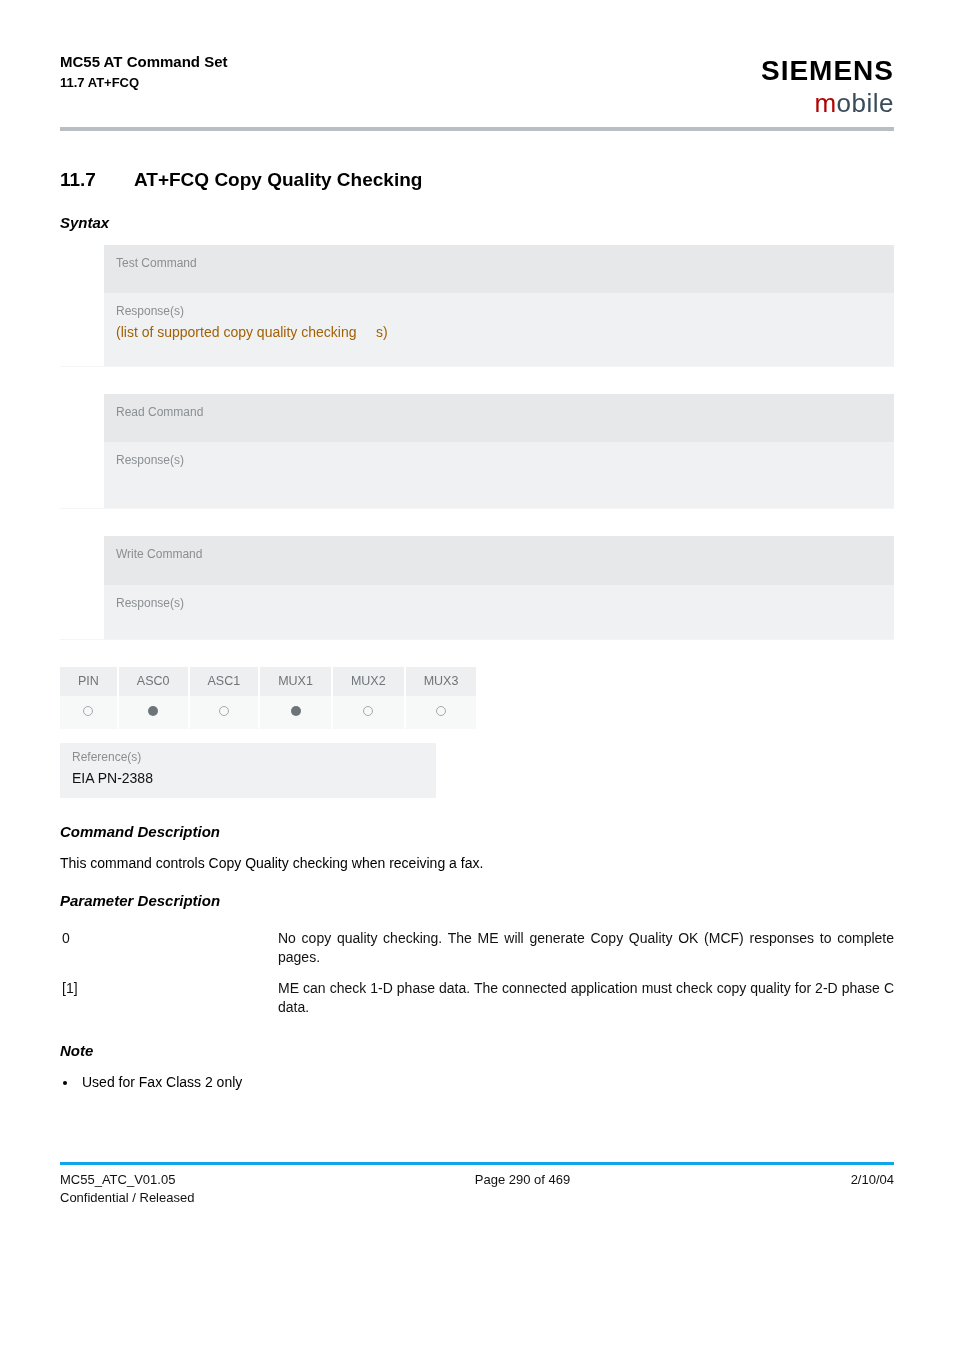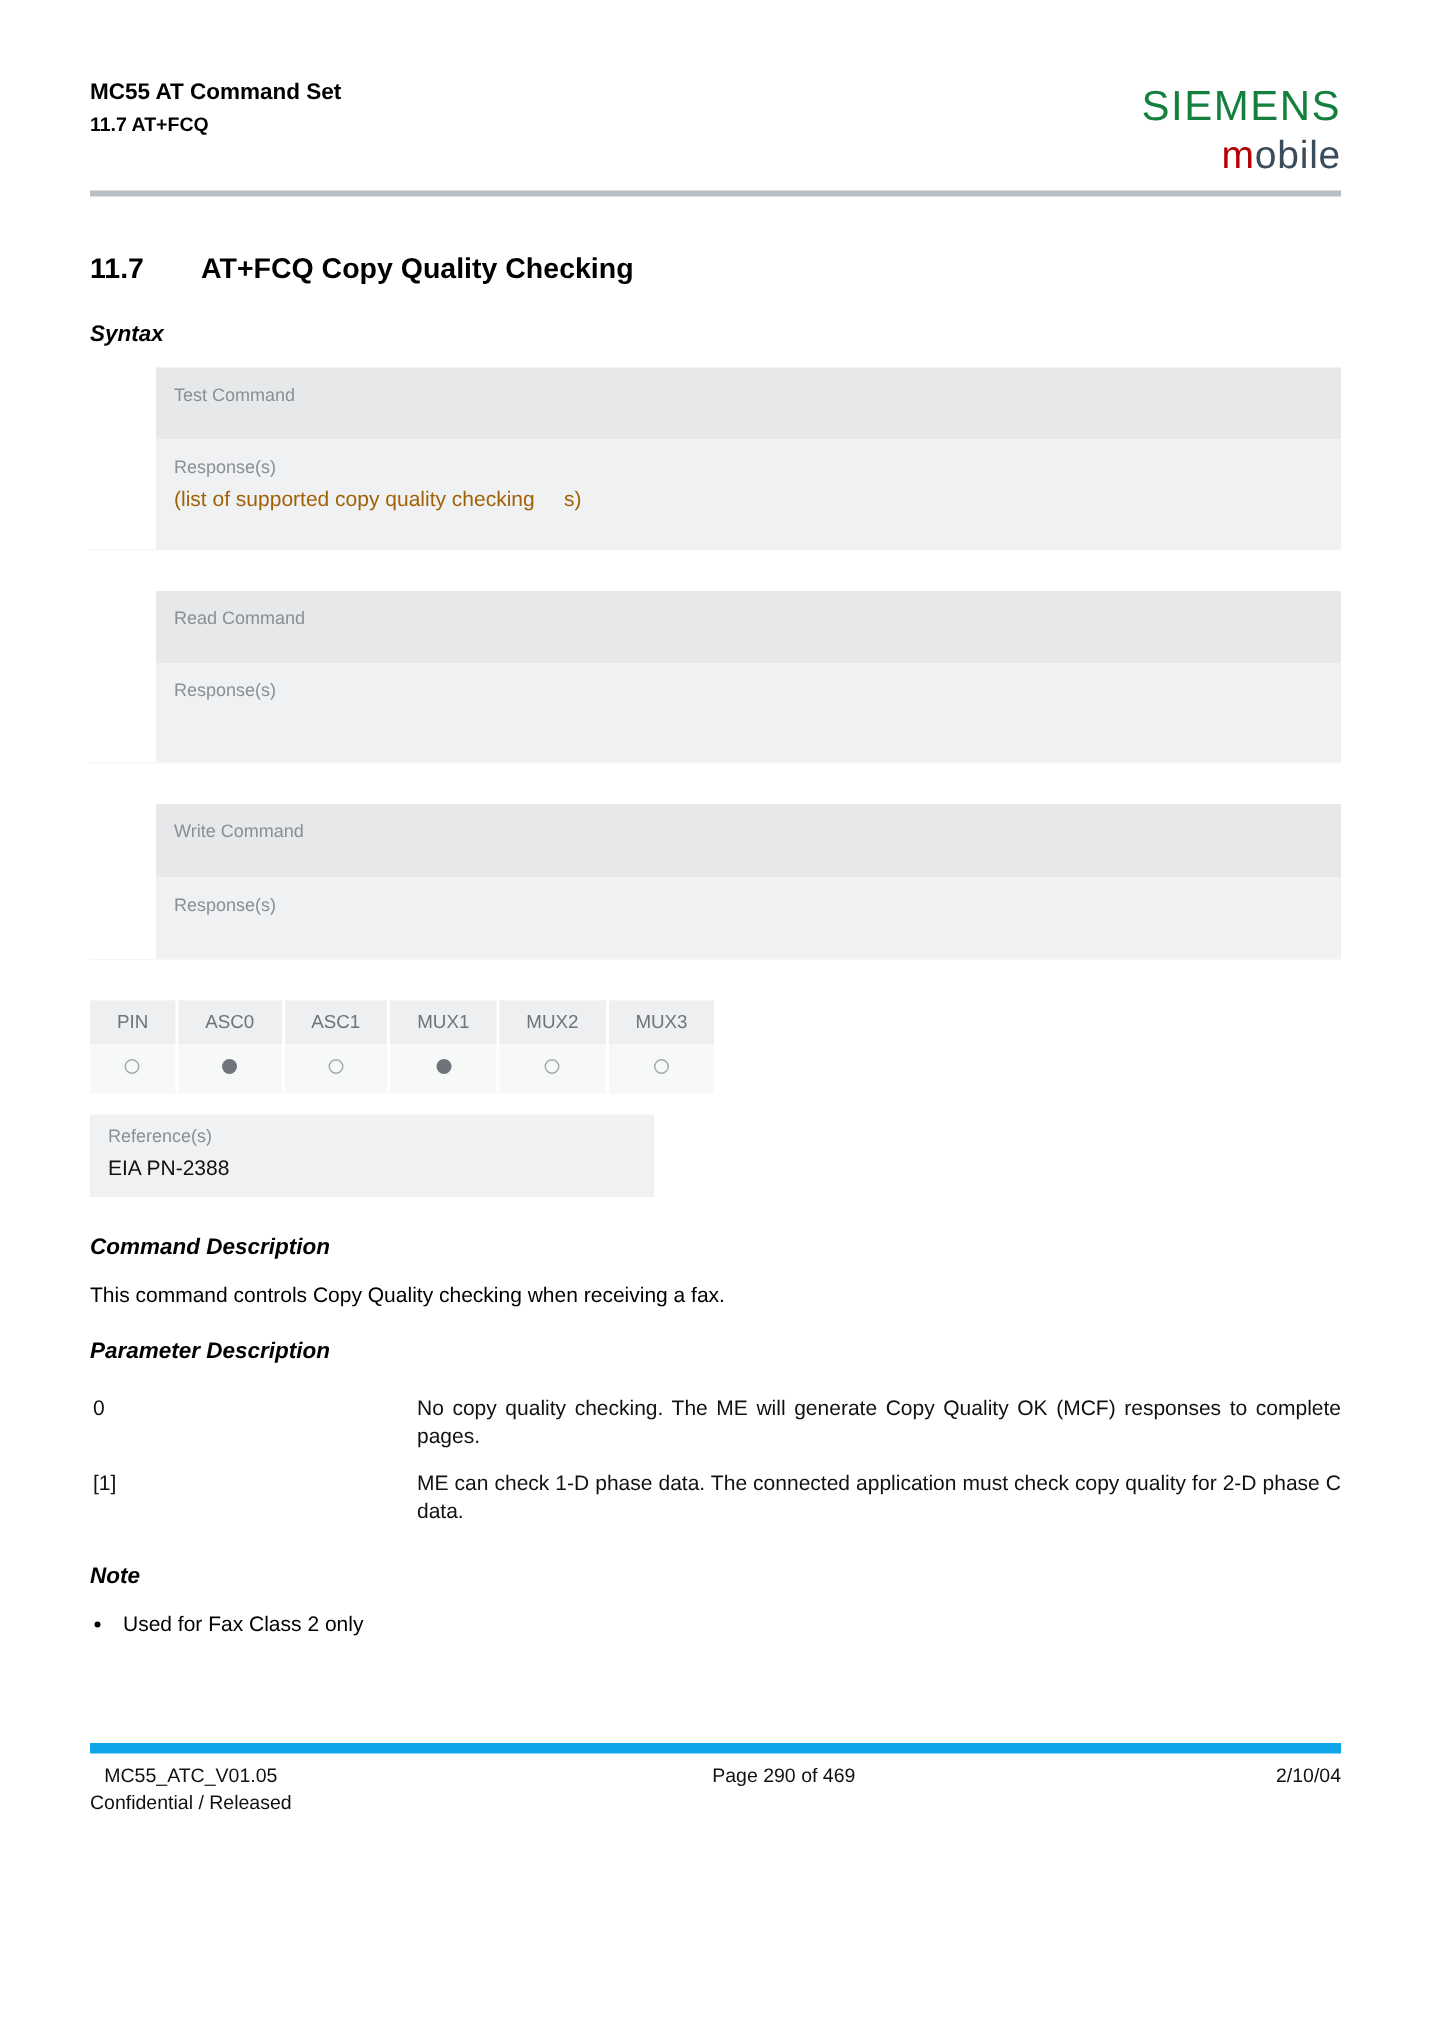--- a/index.html
+++ b/index.html
@@ -20,24 +20,24 @@
     padding-bottom: 6px;
     border-bottom: 4px solid #B9BEC3;
     gap: 28px;
   }
   .header-left { display: flex; flex-direction: column; }
   .header-title { font-weight: bold; font-size: 15px; }
   .header-sub { font-weight: bold; font-size: 13px; margin-top: 2px; }
   .brand { text-align: right; }
   .brand-siemens {
     font-family: Arial, sans-serif;
-    font-weight: 400;
+    font-weight: 700;
     letter-spacing: 1px;
     font-size: 28px;
-    color: #15803d;
+    color: #000000;
   }
   .brand-mobile {
     font-size: 26px;
     color: #3A4B59;
     font-weight: 400;
     letter-spacing: 0.5px;
     margin-top: -4px;
   }
   .brand-mobile .m { color: #B30000; font-weight: 500; }
 
@@ -143,28 +143,27 @@
     flex: 1;
     font-size: 14px;
     text-align: justify;
     color: #111;
   }
 
   ul.note { margin: 8px 0 0 18px; font-size: 14px; }
   ul.note li { padding-left: 4px; }
 
   .footer {
-    border-top: 7px solid #0ea5e9;
+    border-top: 3px solid #0ea5e9;
     margin-top: 70px;
     padding-top: 6px;
     display: flex;
     justify-content: space-between;
     font-size: 13px;
     color: #111;
-    text-align: center;
   }
   .footer-left { display: flex; flex-direction: column; }
 </style>
 </head>
 <body>
 
 <div class="page">
 
   <div class="header">
     <div class="header-left">

